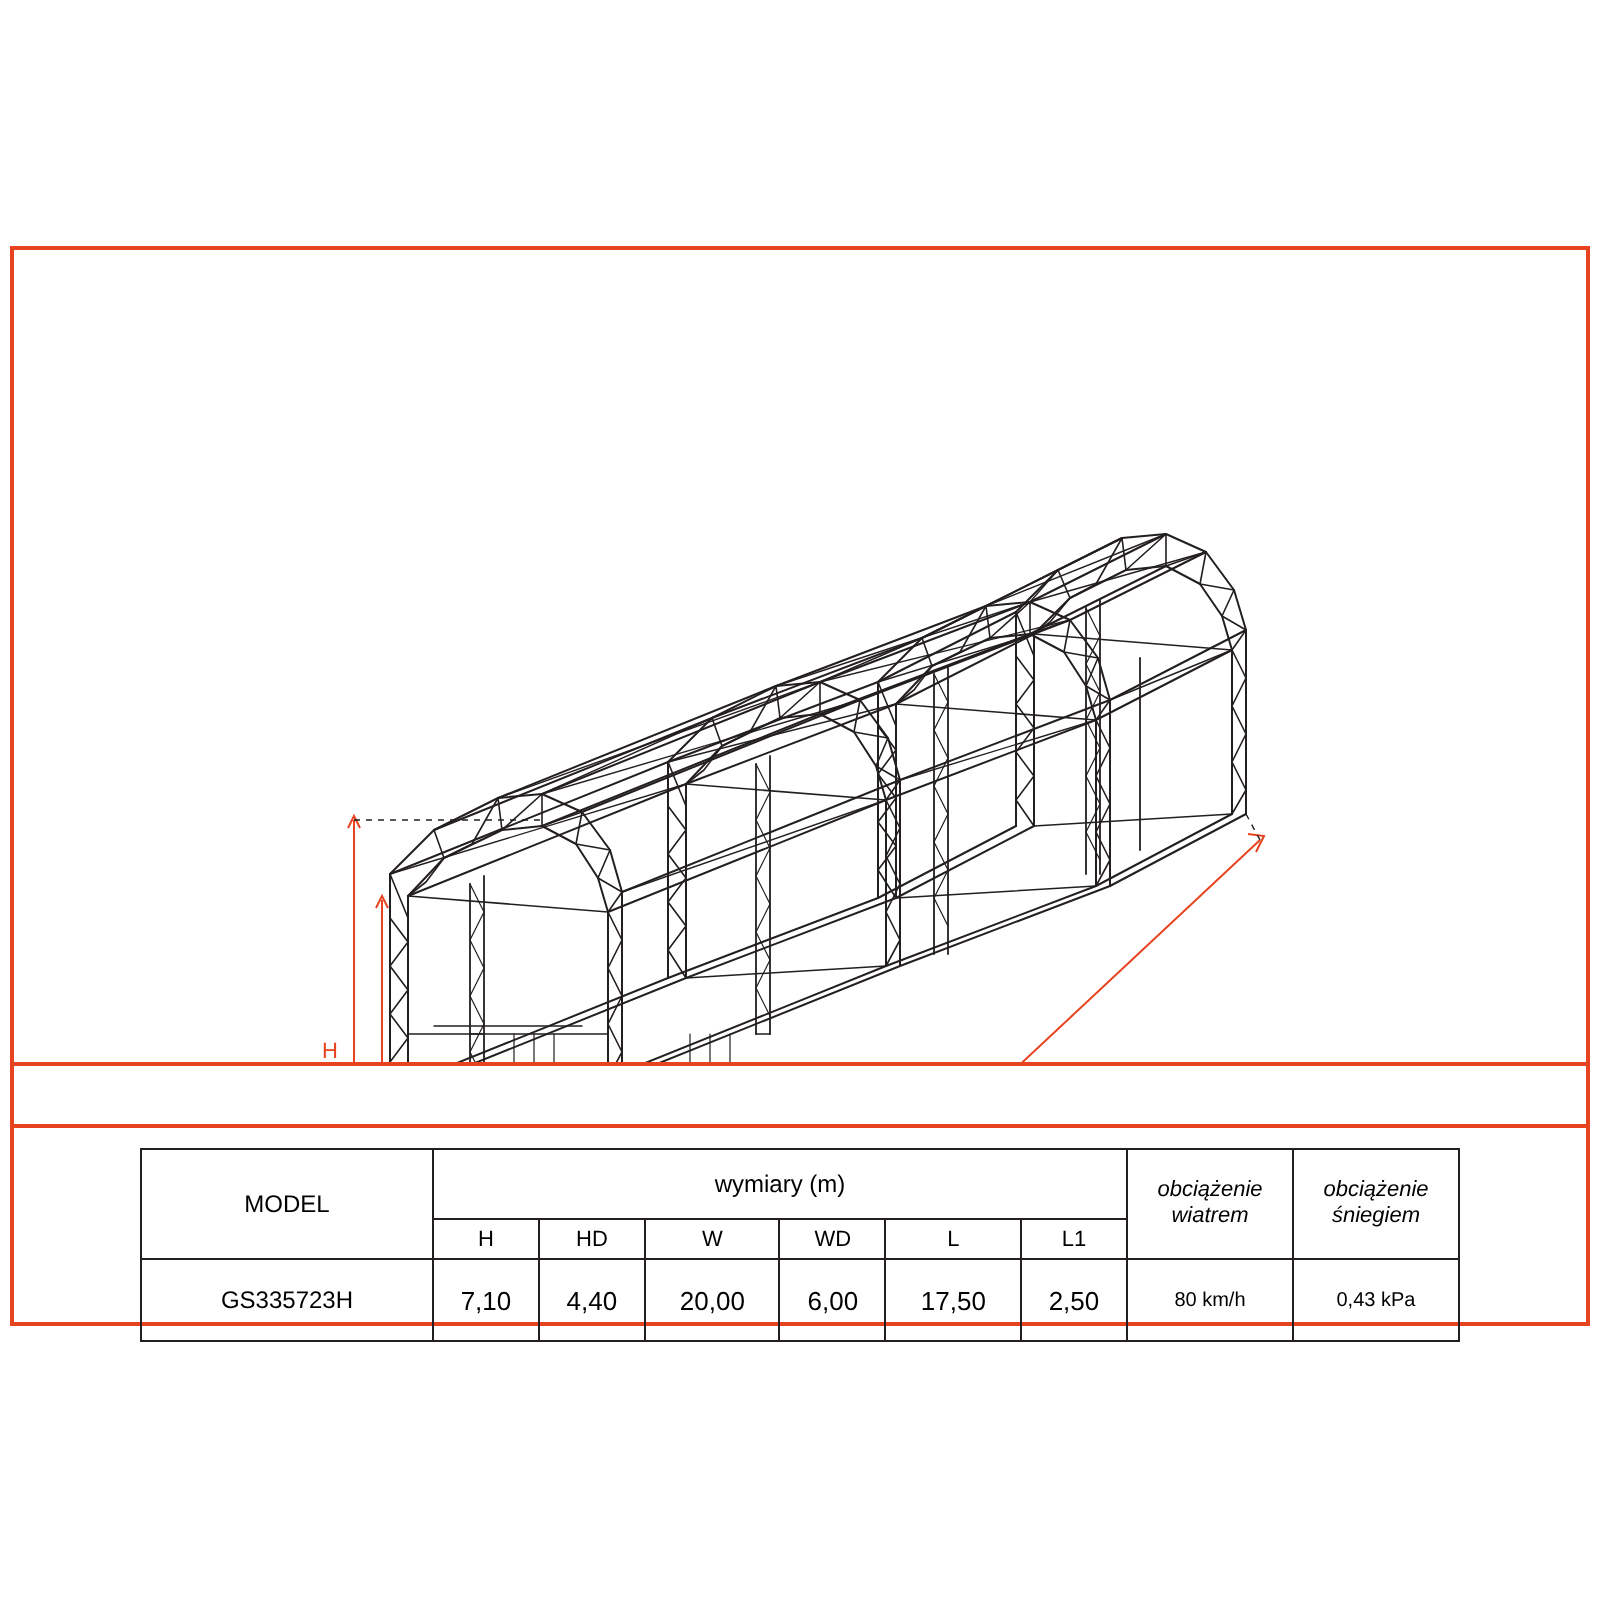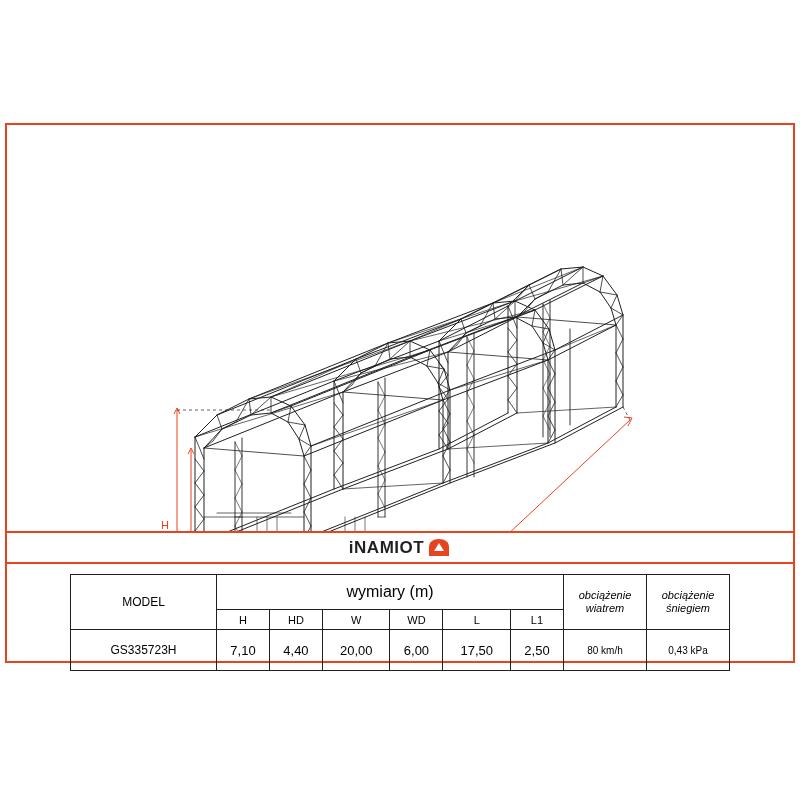--- a/index.html
+++ b/index.html
@@ -86,21 +86,21 @@
     font-family: "Liberation Sans", sans-serif;
   }
   table.spec td, table.spec th {
     border: 1px solid #231f20;
     text-align: center;
     vertical-align: middle;
     padding: 0;
     font-weight: normal;
   }
   .h-model { height: 34px; font-size: 12px; font-weight: bold; width: 145px;}
-  .h-dims  { height: 34px; font-size: 16px; margin-top: 12px; }
+  .h-dims  { height: 34px; font-size: 12px; margin-top: 12px; }
   .h-wind, .h-snow { height: 34px; font-size: 11px; line-height: 13px; width: 82px; font-style: italic; }
   .model-code { height: 40px; font-size: 12px; font-weight: bold; }
   .dim-head { height: 19px; font-size: 11px; font-weight: bold; }
   .dim-val  { height: 21px; font-size: 13px; }
   .val-wind, .val-snow { height: 40px; font-size: 10px; }
 
   .dim-label { font-size: 11px; fill: #e8431f; font-family: "Liberation Sans", sans-serif; }
 </style>
 </head>
 <body>
@@ -292,27 +292,20 @@
 
     <text class="dim-label" x="156" y="404">H</text>
     <text class="dim-label" x="168" y="436">HD</text>
     <text class="dim-label" x="295" y="496">WD</text>
     <text class="dim-label" x="298" y="522">W</text>
     <text class="dim-label" x="493" y="436">L</text>
     <text class="dim-label" x="432" y="472">L1</text>
   </svg>
   </div>
 
-  <div class="brand">
-    <span class="brand-text">iNAMIOT</span>
-    <svg class="brand-mark" width="24" height="20" viewBox="0 0 24 20">
-      <path d="M2,18 L2,9 C2,4 6,1 12,1 C18,1 22,4 22,9 L22,18 Z" fill="#e8431f"></path>
-      <path d="M12,5 L17,13 L7,13 Z" fill="#ffffff"></path>
-    </svg>
-  </div>
 
   <div class="table-wrap">
     <table class="spec">
       <tbody>
           <tr>
         <td class="h-model" rowspan="2">MODEL</td>
         <td class="h-dims" colspan="6">wymiary (m)</td>
         <td class="h-wind" rowspan="2">
           <div>obciążenie</div>
           <div>wiatrem</div>

